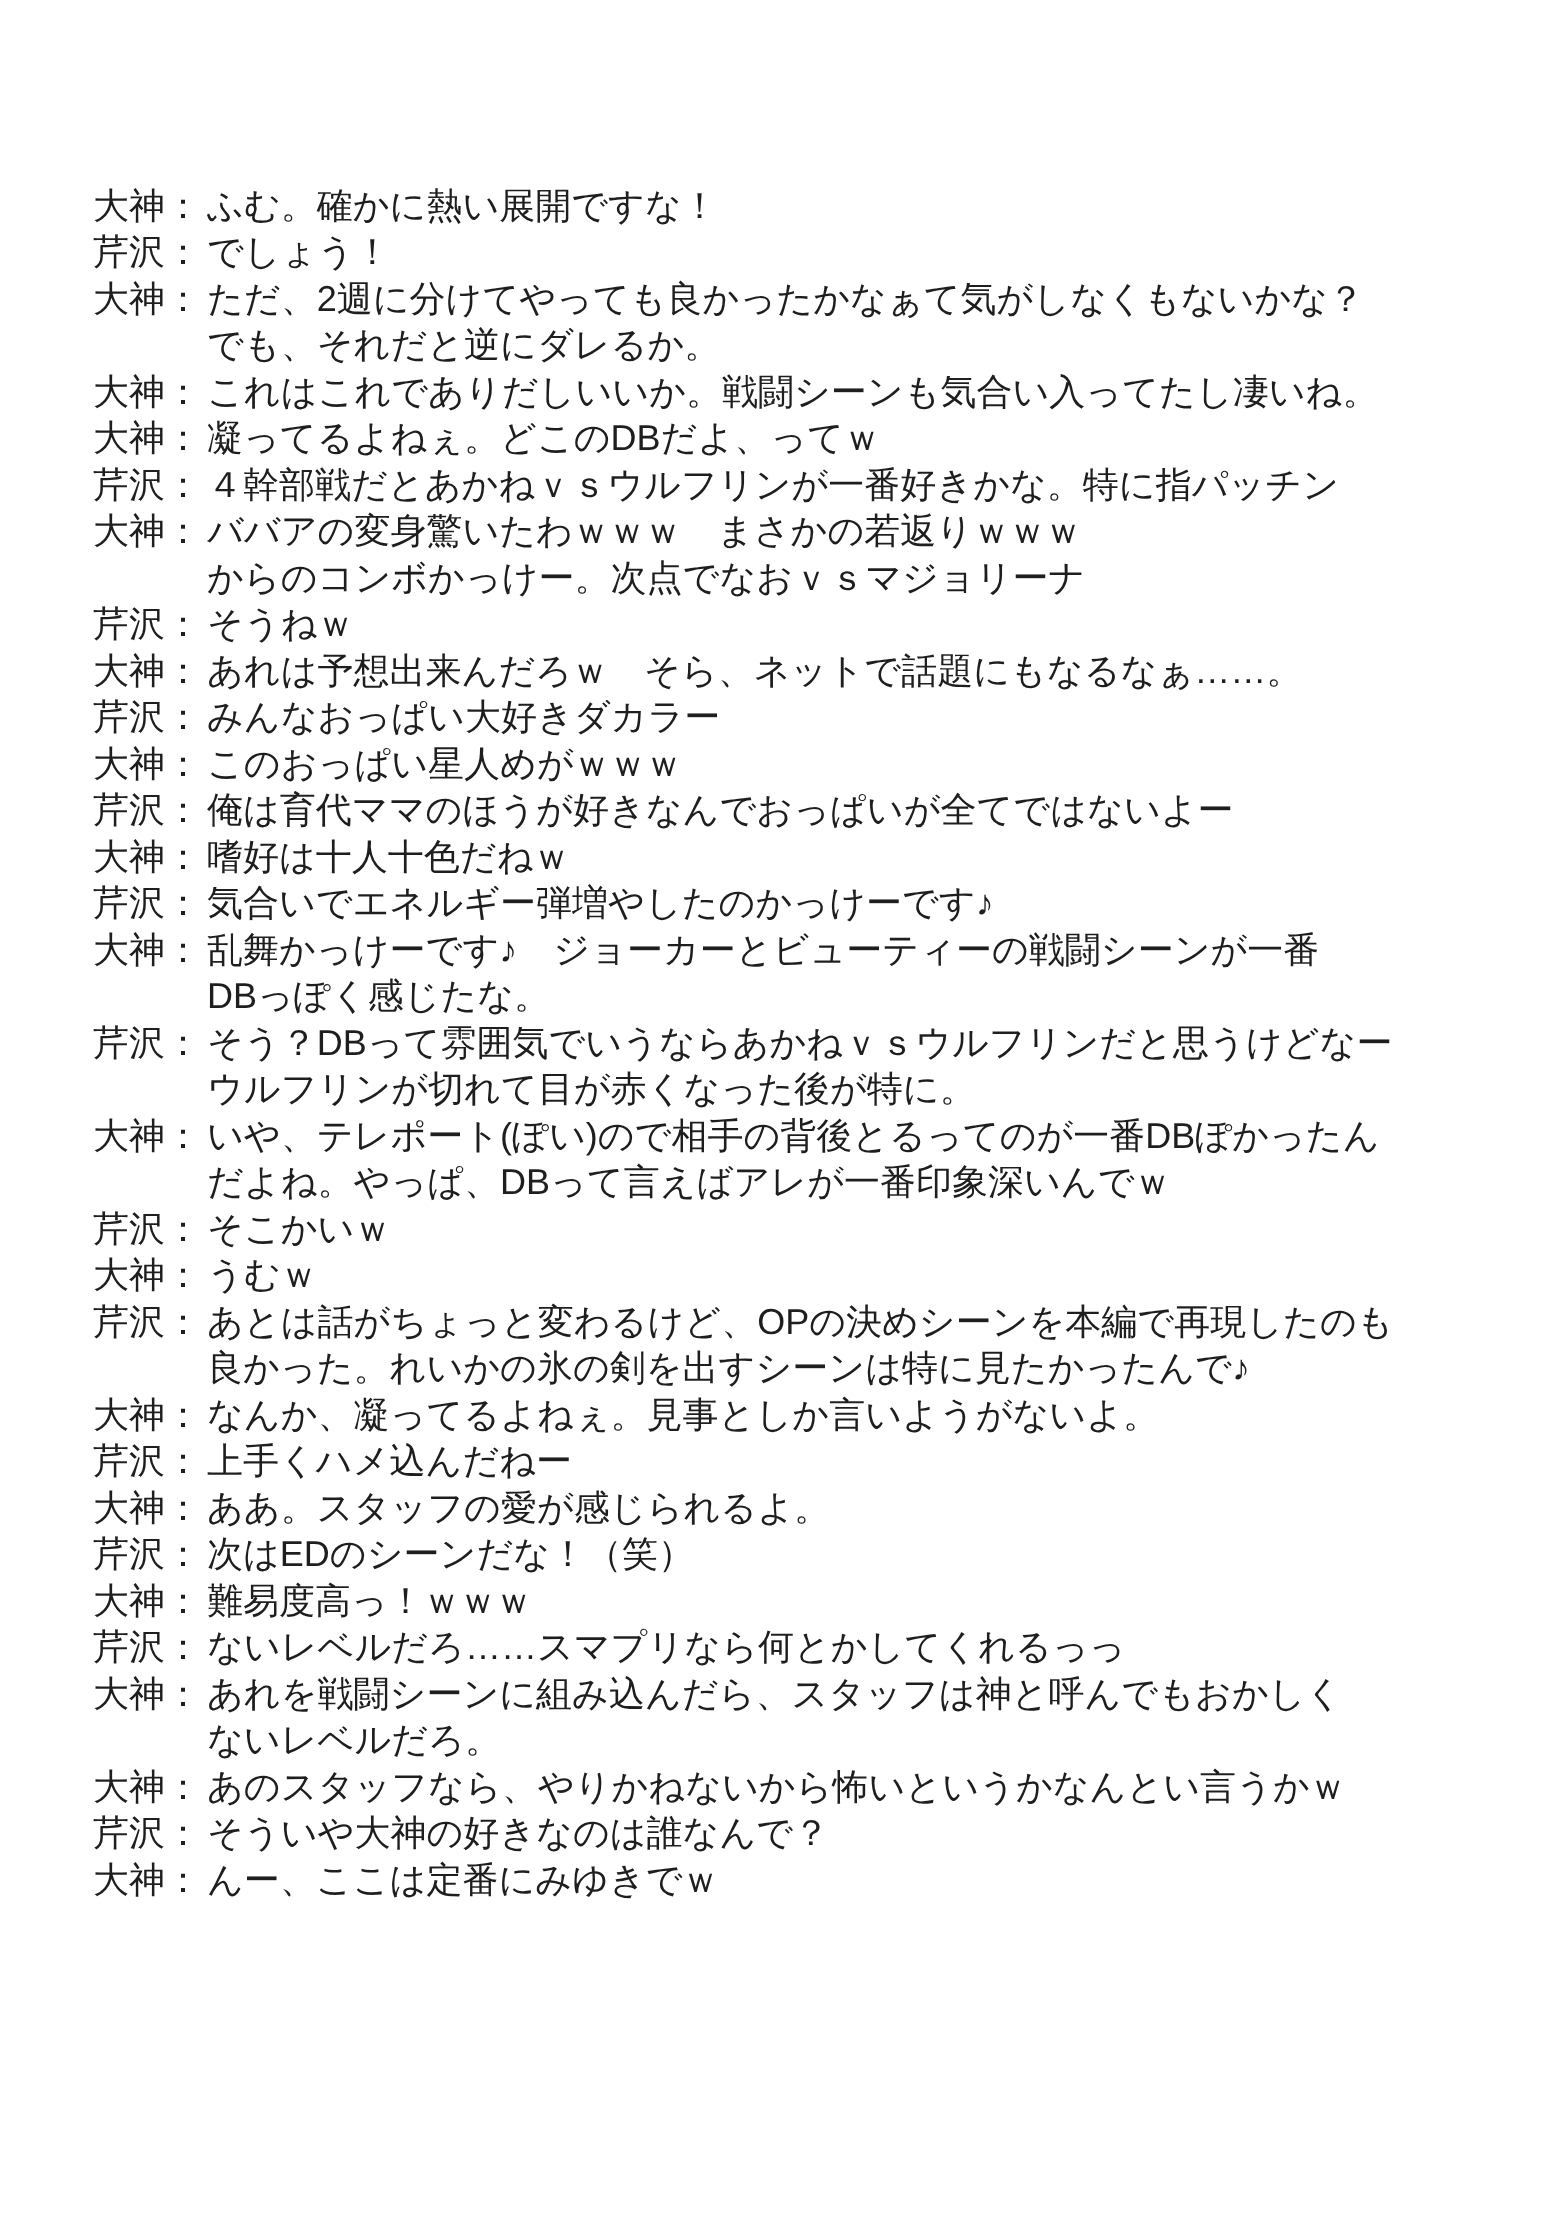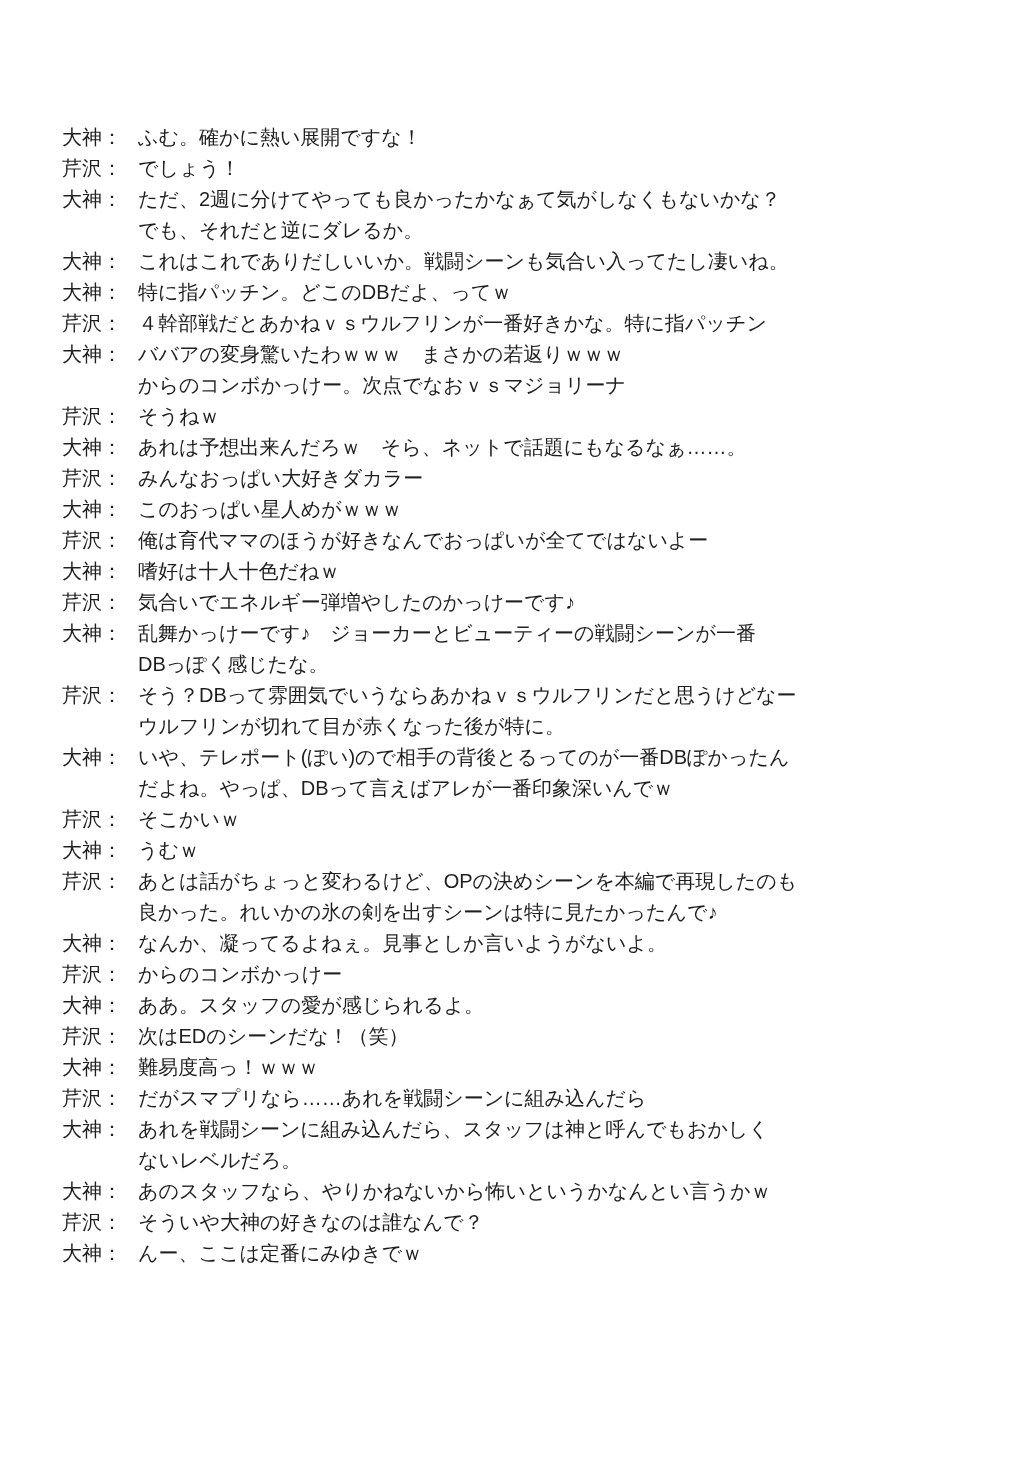--- a/index.html
+++ b/index.html
@@ -15,21 +15,21 @@
     overflow: hidden;
     font-family: "Liberation Sans", sans-serif;
   }
   .content {
     position: absolute;
     left: 62px;
     top: 122px;
     right: 30px;
   }
   .line {
-    font-size: 20px;
+    font-size: 24px;
     line-height: 31px;
     height: 31px;
     white-space: pre;
     color: #1e1e1e;
     letter-spacing: 0;
   }
   .spk {
     display: inline-block;
     width: 76px;
     vertical-align: top;
@@ -42,21 +42,21 @@
 </head>
 <body>
 
 <div class="page">
   <div class="content">
       <div class="line"><span class="spk"><span>大神</span><span>：</span></span><span class="txt">ふむ。確かに熱い展開ですな！</span></div>
       <div class="line"><span class="spk"><span>芹沢</span><span>：</span></span><span class="txt">でしょう！</span></div>
       <div class="line"><span class="spk"><span>大神</span><span>：</span></span><span class="txt">ただ、2週に分けてやっても良かったかなぁて気がしなくもないかな？</span></div>
       <div class="line"><span class="spk"></span><span class="txt">でも、それだと逆にダレるか。</span></div>
       <div class="line"><span class="spk"><span>大神</span><span>：</span></span><span class="txt">これはこれでありだしいいか。戦闘シーンも気合い入ってたし凄いね。</span></div>
-      <div class="line"><span class="spk"><span>大神</span><span>：</span></span><span class="txt">特に指パッチン。どこのDBだよ、ってｗ</span></div>
+      <div class="line"><span class="spk"><span>大神</span><span>：</span></span><span class="txt">凝ってるよねぇ。どこのDBだよ、ってｗ</span></div>
       <div class="line"><span class="spk"><span>芹沢</span><span>：</span></span><span class="txt">４幹部戦だとあかねｖｓウルフリンが一番好きかな。特に指パッチン</span></div>
       <div class="line"><span class="spk"><span>大神</span><span>：</span></span><span class="txt">ババアの変身驚いたわｗｗｗ　まさかの若返りｗｗｗ</span></div>
       <div class="line"><span class="spk"></span><span class="txt">からのコンボかっけー。次点でなおｖｓマジョリーナ</span></div>
       <div class="line"><span class="spk"><span>芹沢</span><span>：</span></span><span class="txt">そうねｗ</span></div>
       <div class="line"><span class="spk"><span>大神</span><span>：</span></span><span class="txt">あれは予想出来んだろｗ　そら、ネットで話題にもなるなぁ……。</span></div>
       <div class="line"><span class="spk"><span>芹沢</span><span>：</span></span><span class="txt">みんなおっぱい大好きダカラー</span></div>
       <div class="line"><span class="spk"><span>大神</span><span>：</span></span><span class="txt">このおっぱい星人めがｗｗｗ</span></div>
       <div class="line"><span class="spk"><span>芹沢</span><span>：</span></span><span class="txt">俺は育代ママのほうが好きなんでおっぱいが全てではないよー</span></div>
       <div class="line"><span class="spk"><span>大神</span><span>：</span></span><span class="txt">嗜好は十人十色だねｗ</span></div>
       <div class="line"><span class="spk"><span>芹沢</span><span>：</span></span><span class="txt">気合いでエネルギー弾増やしたのかっけーです♪</span></div>
@@ -64,24 +64,24 @@
       <div class="line"><span class="spk"></span><span class="txt">DBっぽく感じたな。</span></div>
       <div class="line"><span class="spk"><span>芹沢</span><span>：</span></span><span class="txt">そう？DBって雰囲気でいうならあかねｖｓウルフリンだと思うけどなー</span></div>
       <div class="line"><span class="spk"></span><span class="txt">ウルフリンが切れて目が赤くなった後が特に。</span></div>
       <div class="line"><span class="spk"><span>大神</span><span>：</span></span><span class="txt">いや、テレポート(ぽい)ので相手の背後とるってのが一番DBぽかったん</span></div>
       <div class="line"><span class="spk"></span><span class="txt">だよね。やっぱ、DBって言えばアレが一番印象深いんでｗ</span></div>
       <div class="line"><span class="spk"><span>芹沢</span><span>：</span></span><span class="txt">そこかいｗ</span></div>
       <div class="line"><span class="spk"><span>大神</span><span>：</span></span><span class="txt">うむｗ</span></div>
       <div class="line"><span class="spk"><span>芹沢</span><span>：</span></span><span class="txt">あとは話がちょっと変わるけど、OPの決めシーンを本編で再現したのも</span></div>
       <div class="line"><span class="spk"></span><span class="txt">良かった。れいかの氷の剣を出すシーンは特に見たかったんで♪</span></div>
       <div class="line"><span class="spk"><span>大神</span><span>：</span></span><span class="txt">なんか、凝ってるよねぇ。見事としか言いようがないよ。</span></div>
-      <div class="line"><span class="spk"><span>芹沢</span><span>：</span></span><span class="txt">からのコンボかっけー</span></div>
+      <div class="line"><span class="spk"><span>芹沢</span><span>：</span></span><span class="txt">上手くハメ込んだねー</span></div>
       <div class="line"><span class="spk"><span>大神</span><span>：</span></span><span class="txt">ああ。スタッフの愛が感じられるよ。</span></div>
       <div class="line"><span class="spk"><span>芹沢</span><span>：</span></span><span class="txt">次はEDのシーンだな！（笑）</span></div>
       <div class="line"><span class="spk"><span>大神</span><span>：</span></span><span class="txt">難易度高っ！ｗｗｗ</span></div>
-      <div class="line"><span class="spk"><span>芹沢</span><span>：</span></span><span class="txt">だがスマプリなら……あれを戦闘シーンに組み込んだら</span></div>
+      <div class="line"><span class="spk"><span>芹沢</span><span>：</span></span><span class="txt">ないレベルだろ……スマプリなら何とかしてくれるっっ</span></div>
       <div class="line"><span class="spk"><span>大神</span><span>：</span></span><span class="txt">あれを戦闘シーンに組み込んだら、スタッフは神と呼んでもおかしく</span></div>
       <div class="line"><span class="spk"></span><span class="txt">ないレベルだろ。</span></div>
       <div class="line"><span class="spk"><span>大神</span><span>：</span></span><span class="txt">あのスタッフなら、やりかねないから怖いというかなんとい言うかｗ</span></div>
       <div class="line"><span class="spk"><span>芹沢</span><span>：</span></span><span class="txt">そういや大神の好きなのは誰なんで？</span></div>
       <div class="line"><span class="spk"><span>大神</span><span>：</span></span><span class="txt">んー、ここは定番にみゆきでｗ</span></div>
     </div>
 </div>
 
 </body></html>

